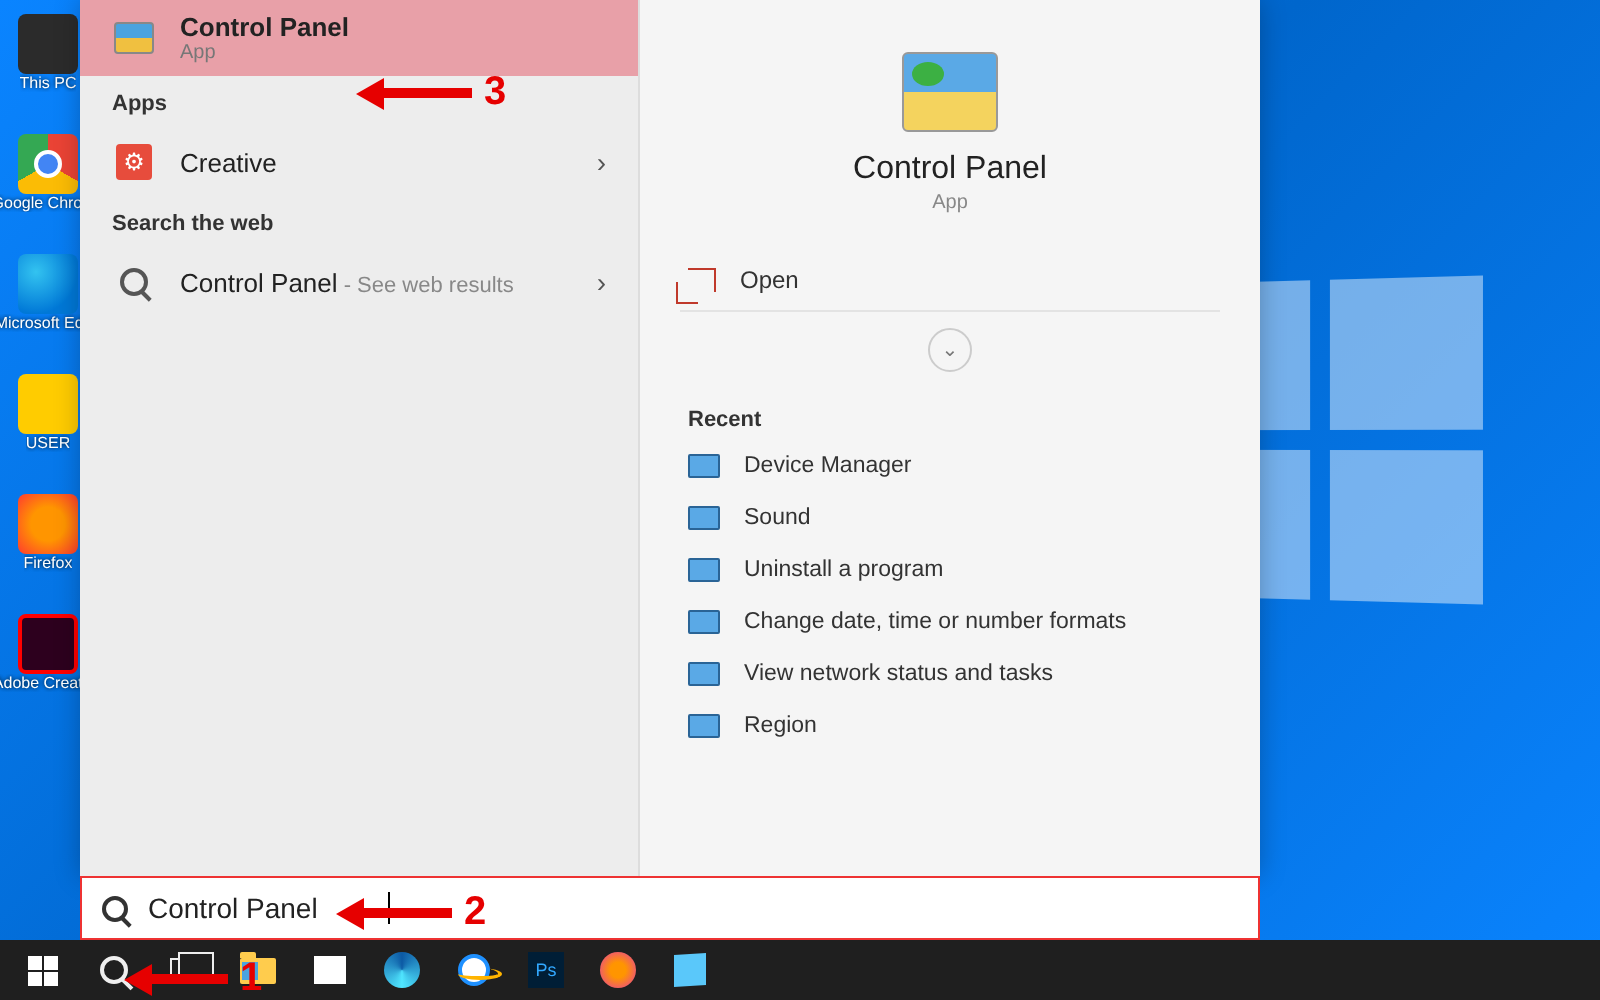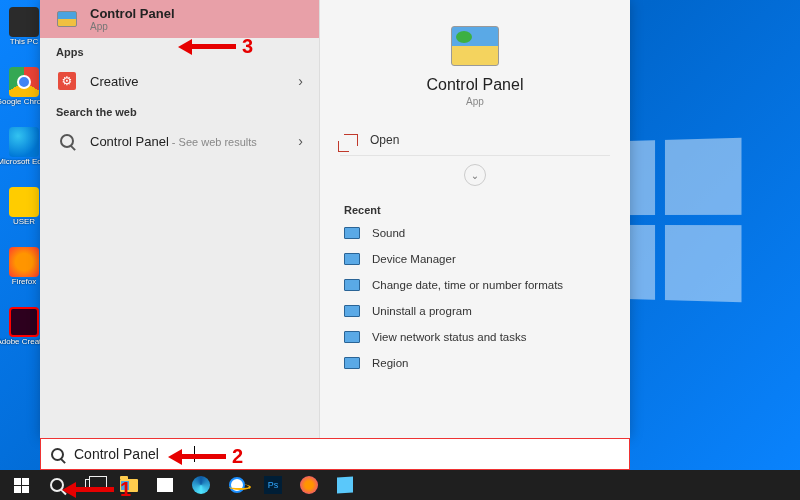--- a/index.html
+++ b/index.html
@@ -179,33 +179,33 @@
 
     <div class="open-row">
       <div class="open-ic"></div>
       <span>Open</span>
     </div>
     <div class="expand-chev">⌄</div>
 
     <div class="recent-h">Recent</div>
     <div class="recent-row">
         <div class="recent-ic"></div>
+        <span>Device Manager</span>
+      </div>
+    <div class="recent-row">
+        <div class="recent-ic"></div>
         <span>Sound</span>
       </div>
     <div class="recent-row">
         <div class="recent-ic"></div>
-        <span>Device Manager</span>
+        <span>Uninstall a program</span>
       </div>
     <div class="recent-row">
         <div class="recent-ic"></div>
         <span>Change date, time or number formats</span>
-      </div>
-    <div class="recent-row">
-        <div class="recent-ic"></div>
-        <span>Uninstall a program</span>
       </div>
     <div class="recent-row">
         <div class="recent-ic"></div>
         <span>View network status and tasks</span>
       </div>
     <div class="recent-row">
         <div class="recent-ic"></div>
         <span>Region</span>
       </div>
   </div>

